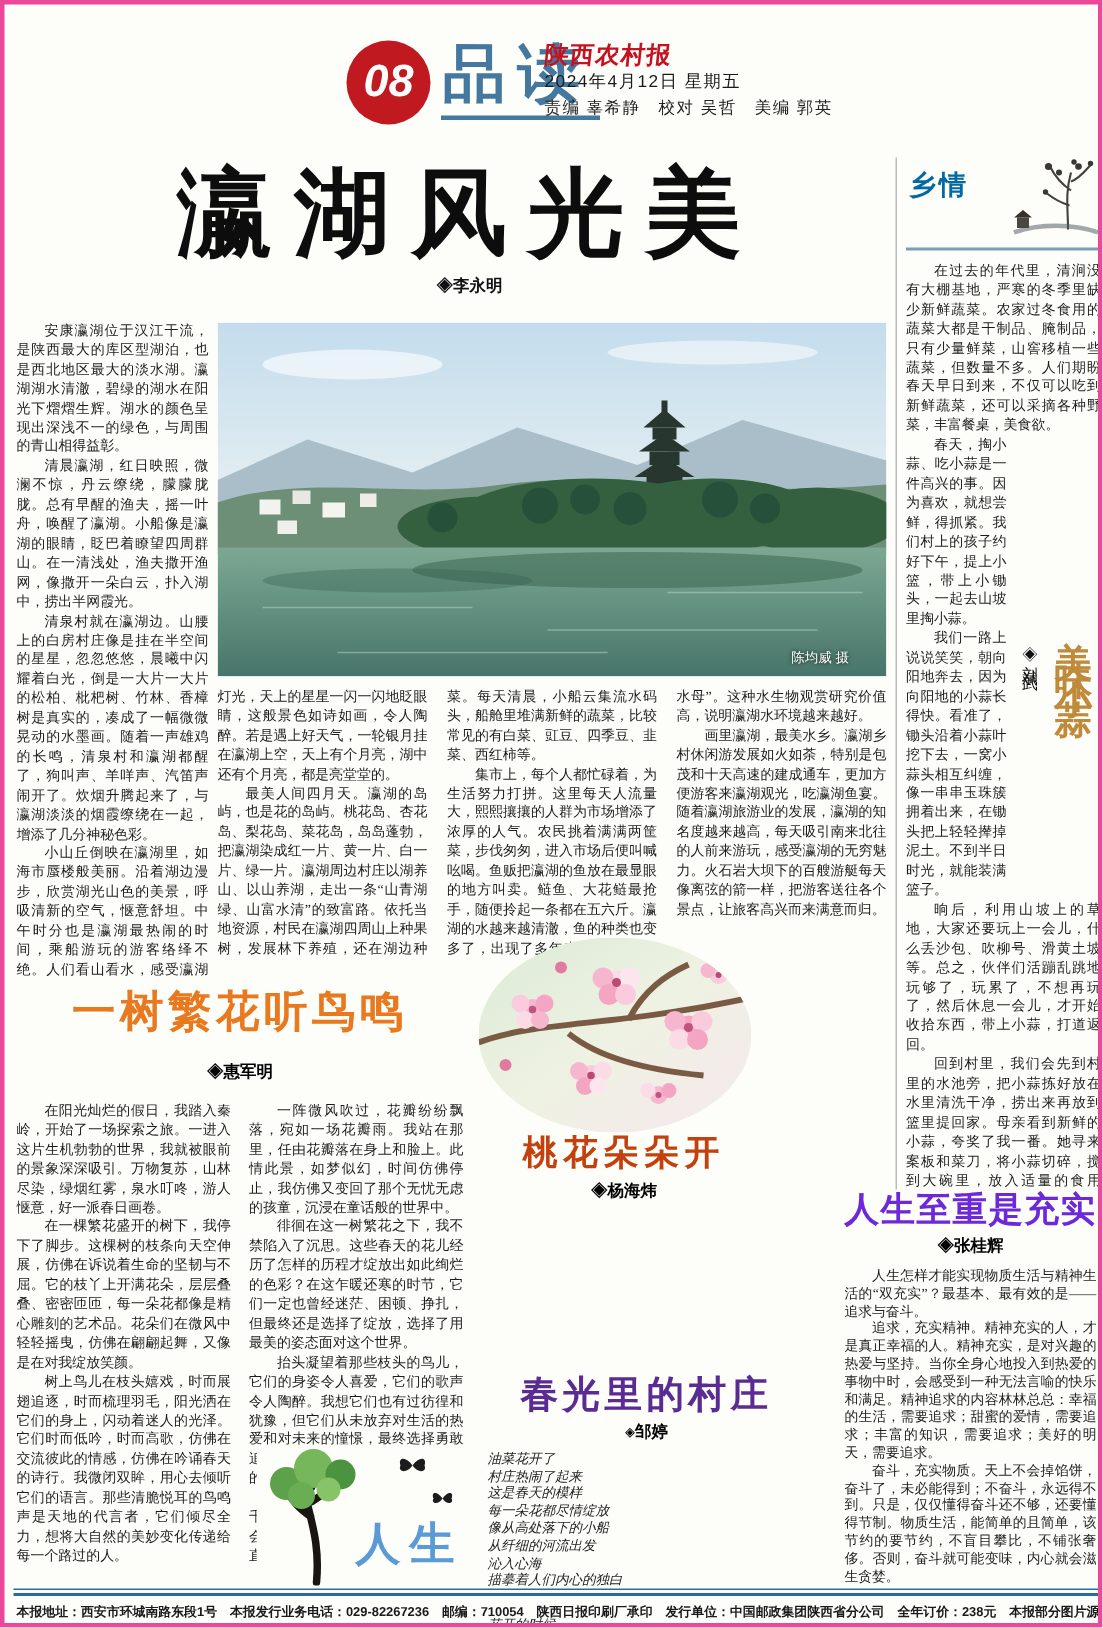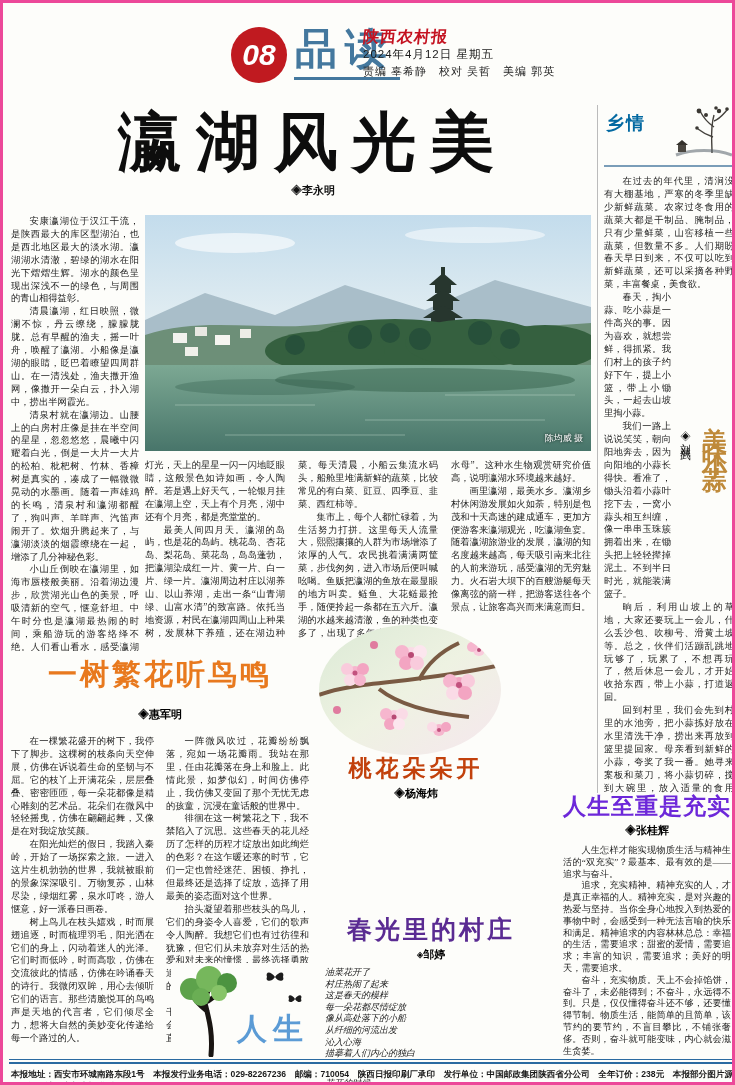--- a/index.html
+++ b/index.html
@@ -22,22 +22,22 @@
            font-size:64px; font-weight:bold; letter-spacing:14px; color:#0d0d0d; }
   .main-author { position:absolute; left:70px; top:180px; width:480px; text-align:center;
            font-size:11px; font-weight:bold; color:#111; font-family:"Liberation Sans",sans-serif; }
   .bodytext p { text-indent:2em; text-align:justify; font-size:9.3px; line-height:12.9px; color:#1c1c1c; }
   .bodytext p.noindent { text-indent:0; }
   .col1 { position:absolute; left:8px; top:212px; width:128px; height:436px; overflow:hidden; }
   .below-cols { position:absolute; left:142px; top:456px; width:446px; height:192px; overflow:hidden;
            column-count:3; column-gap:13px; }
   .photo { position:absolute; left:142px; top:212px; width:446px; height:236px; overflow:hidden; }
   .photo svg { display:block; }
-  .photo-caption { position:absolute; right:8px; bottom:6px; color:#fff; font-size:9px;
-           font-family:Liberation Serif, serif; text-shadow:0 0 3px rgba(0,0,0,.9); }
+  .photo-caption { position:absolute; right:25px; bottom:6px; color:#fff; font-size:9px;
+           font-family:Liberation Sans, sans-serif; text-shadow:0 0 3px rgba(0,0,0,.9); }
 
   
   .vline { position:absolute; left:594px; top:102px; width:1px; height:688px; background:#bbb; }
   .sidebar { position:absolute; left:601px; top:100px; width:130px; height:692px; overflow:hidden; }
   .xq-head { position:relative; height:64px; border-bottom:2px solid #7a9db8; margin-bottom:8px; }
   .xq-label { position:absolute; left:2px; top:8px; font-size:18px; font-weight:bold; color:#0369a1; letter-spacing:2px; }
   .xq-sketch { position:absolute; right:0; top:0; }
   .sidebar-text p { text-indent:2em; text-align:justify; font-size:9.3px; line-height:12.9px; color:#1c1c1c; }
   .vt-block { float:right; width:58px; height:272px; margin:6px 0 6px 5px; display:flex; justify-content:center; align-items:center; gap:5px; }
   .vt-author { writing-mode:vertical-rl; font-size:10.5px; color:#111; letter-spacing:3px; font-family:"Liberation Sans",sans-serif; }
@@ -214,22 +214,22 @@
       <p>我们一路上说说笑笑，朝向阳地奔去，因为向阳地的小蒜长得快。看准了，锄头沿着小蒜叶挖下去，一窝小蒜头相互纠缠，像一串串玉珠簇拥着出来，在锄头把上轻轻撵掉泥土。不到半日时光，就能装满篮子。</p>
       <p>晌后，利用山坡上的草地，大家还要玩上一会儿，什么丢沙包、吹柳号、滑黄土坡等。总之，伙伴们活蹦乱跳地玩够了，玩累了，不想再玩了，然后休息一会儿，才开始收拾东西，带上小蒜，打道返回。</p>
       <p>回到村里，我们会先到村里的水池旁，把小蒜拣好放在水里清洗干净，捞出来再放到篮里提回家。母亲看到新鲜的小蒜，夸奖了我一番。她寻来案板和菜刀，将小蒜切碎，搅到大碗里，放入适量的食用盐，拿筷子搅拌均匀，腌上几分钟。到了吃饭的时候，母亲把腌好的小蒜摆在餐桌上，白绿相映，香味四溢。</p>
 
     </div>
   </div>
 
   <div class="flower-title">一树繁花听鸟鸣</div>
   <div class="flower-author">◈惠军明</div>
   <div class="flower-cols bodytext">
+    <p>在阳光灿烂的假日，我踏入秦岭，开始了一场探索之旅。一进入这片生机勃勃的世界，我就被眼前的景象深深吸引。万物复苏，山林尽染，绿烟红雾，泉水叮咚，游人惬意，好一派春日画卷。</p>
     <p>在一棵繁花盛开的树下，我停下了脚步。这棵树的枝条向天空伸展，仿佛在诉说着生命的坚韧与不屈。它的枝丫上开满花朵，层层叠叠、密密匝匝，每一朵花都像是精心雕刻的艺术品。花朵们在微风中轻轻摇曳，仿佛在翩翩起舞，又像是在对我绽放笑颜。</p>
-    <p>在阳光灿烂的假日，我踏入秦岭，开始了一场探索之旅。一进入这片生机勃勃的世界，我就被眼前的景象深深吸引。万物复苏，山林尽染，绿烟红雾，泉水叮咚，游人惬意，好一派春日画卷。</p>
     <p>树上鸟儿在枝头嬉戏，时而展翅追逐，时而梳理羽毛，阳光洒在它们的身上，闪动着迷人的光泽。它们时而低吟，时而高歌，仿佛在交流彼此的情感，仿佛在吟诵春天的诗行。我微闭双眸，用心去倾听它们的语言。那些清脆悦耳的鸟鸣声是天地的代言者，它们倾尽全力，想将大自然的美妙变化传递给每一个路过的人。</p>
     <p>一阵微风吹过，花瓣纷纷飘落，宛如一场花瓣雨。我站在那里，任由花瓣落在身上和脸上。此情此景，如梦似幻，时间仿佛停止，我仿佛又变回了那个无忧无虑的孩童，沉浸在童话般的世界中。</p>
     <p>徘徊在这一树繁花之下，我不禁陷入了沉思。这些春天的花儿经历了怎样的历程才绽放出如此绚烂的色彩？在这乍暖还寒的时节，它们一定也曾经迷茫、困顿、挣扎，但最终还是选择了绽放，选择了用最美的姿态面对这个世界。</p>
     <p>抬头凝望着那些枝头的鸟儿，它们的身姿令人喜爱，它们的歌声令人陶醉。我想它们也有过彷徨和犹豫，但它们从未放弃对生活的热爱和对未来的憧憬，最终选择勇敢追求自己的梦想，选择珍惜生命中的每一个时刻。</p>
     <p>一树繁花听鸟鸣，心湖泛起千千结。在人生的路途中，每个人都会遇到寒冷和阴霾，我们不应该一直困顿在过去的阴影里，也不应该畏惧未来的不确定性。愿我们都像这些花儿和鸟儿一样，用最好的状态去面对生活，在这个美好的世界中尽情绽放属于自己的光芒。</p>
   </div>
   <div class="life-tree">
     <svg width="138" height="94" viewBox="0 0 138 94">
       <rect x="0" y="0" width="138" height="94" fill="#fdfdfa"></rect>
       <path d="M40,92 C42,70 38,56 34,40 C33,34 36,30 38,26 M36,48 C28,42 24,38 20,30 M37,38 C44,34 50,28 54,20" stroke="#191512" stroke-width="5" fill="none" stroke-linecap="round"></path>

